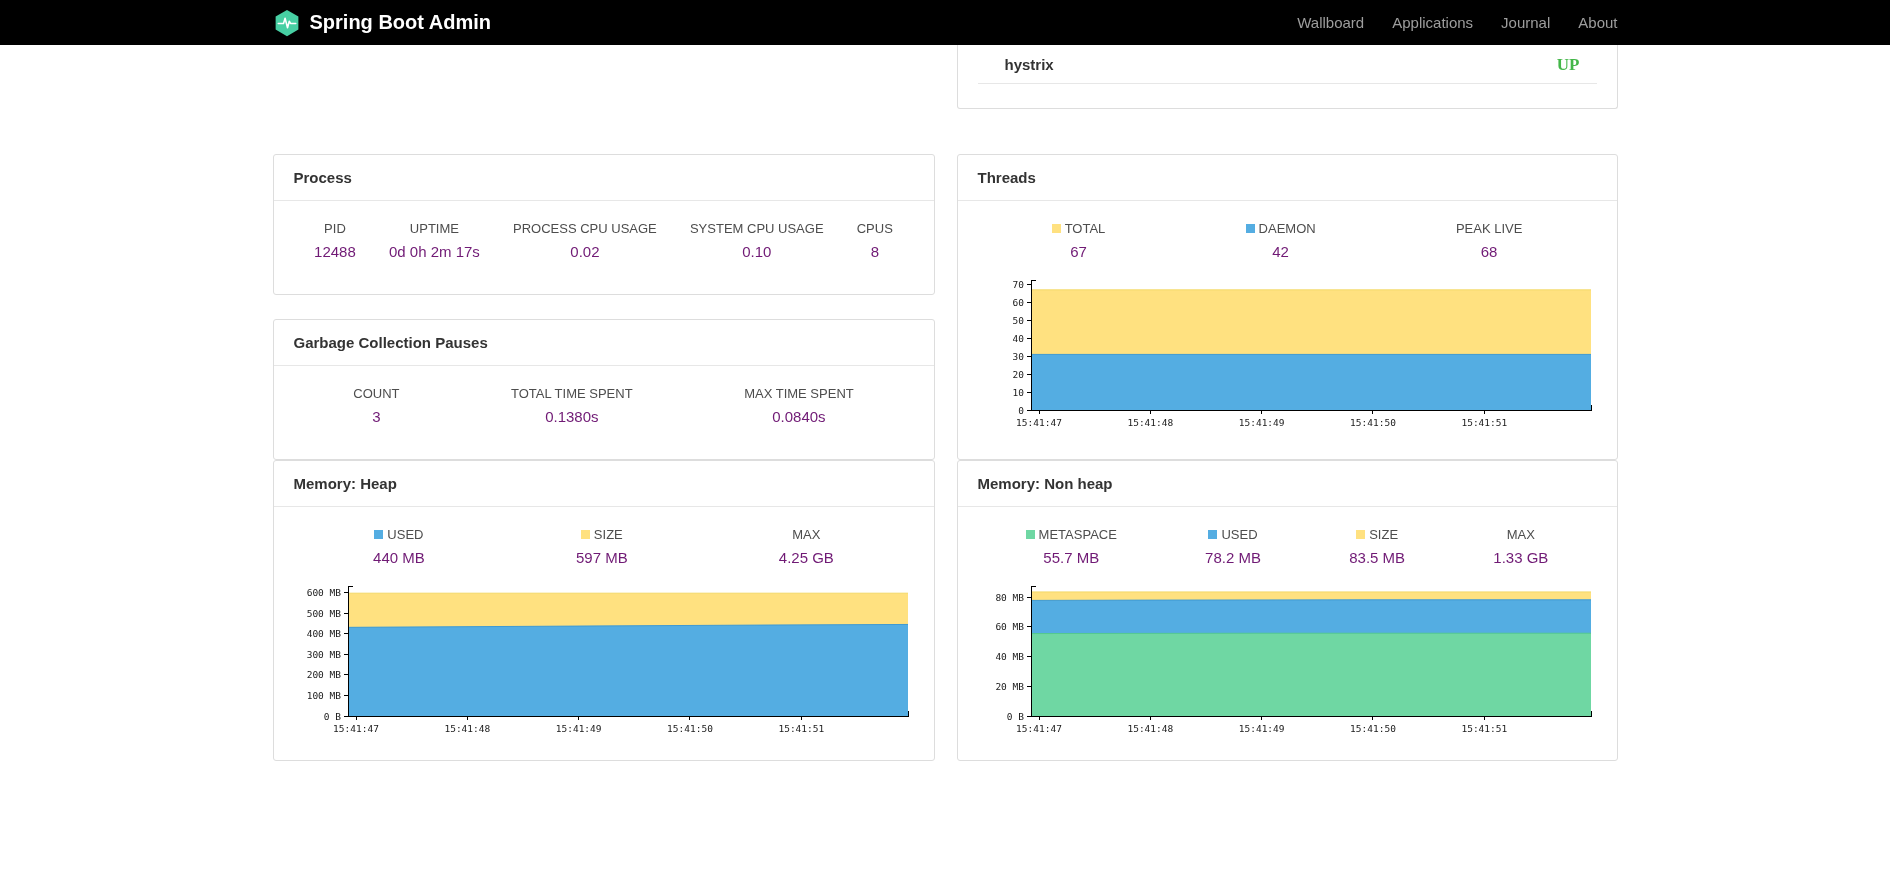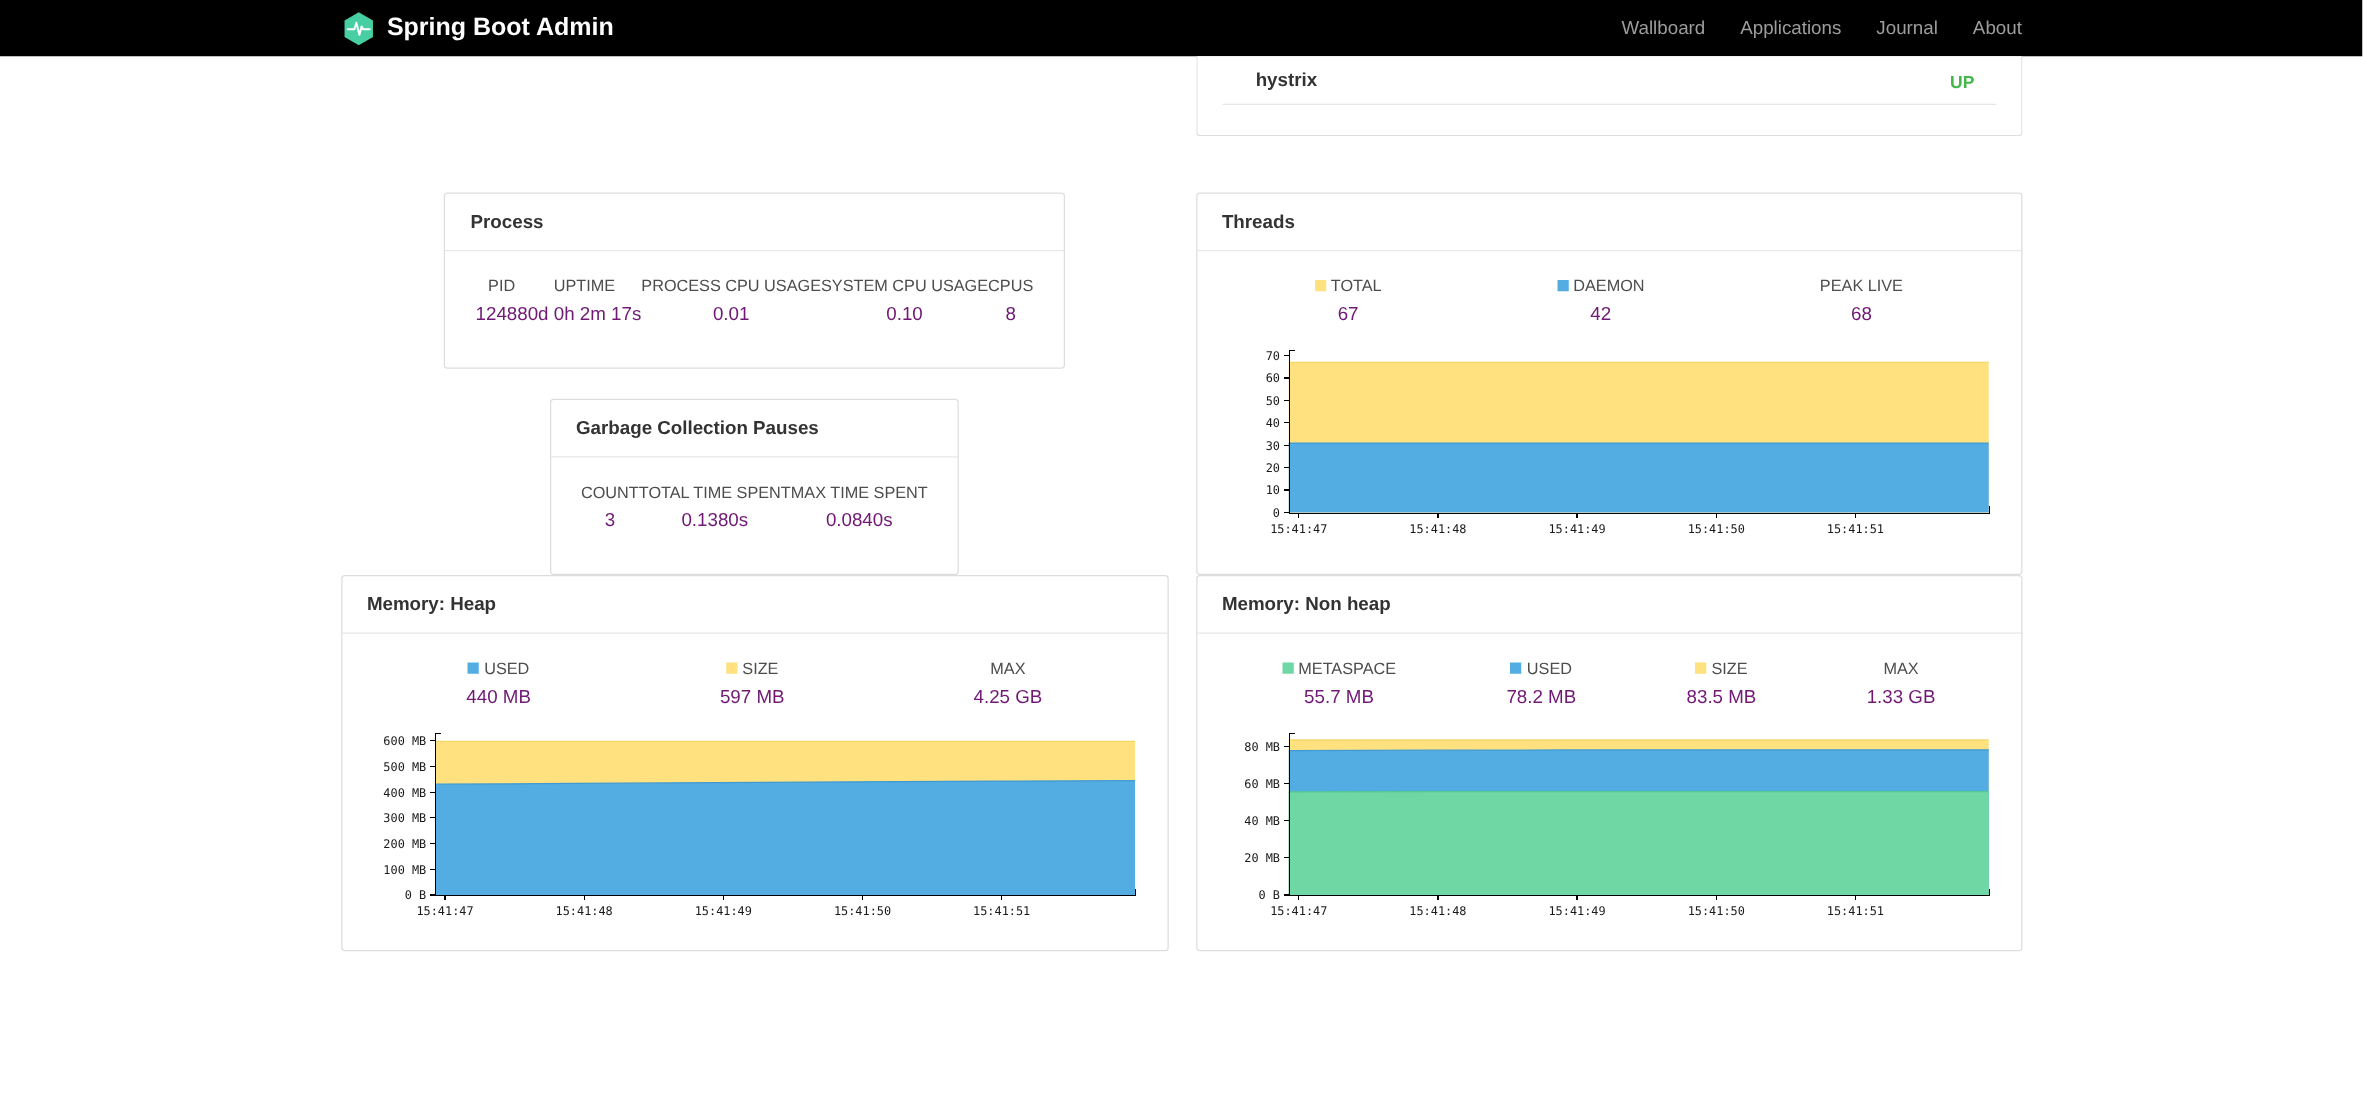--- a/index.html
+++ b/index.html
@@ -17,32 +17,32 @@
   .nav-links a { color: #9d9d9d; font-size: 15px; line-height: 45px; padding: 0 14px;
     text-decoration: none; cursor: pointer; }
   .nav-links a:last-child { padding-right: 0; }
 
   
   .page { width: 1345px; margin: 0 auto; }
   .grid { display: grid; grid-template-columns: 662px 661px; gap: 22px; }
   .row-top { margin-bottom: 45px; }
   .row-mid { }
   .row-bottom { }
-  .stack { display: flex; flex-direction: column; gap: 24px; align-items: center; }
+  .stack { display: flex; flex-direction: column; gap: 24px; }
 
   
   .panel { background: #fff; border: 1px solid #ddd; border-radius: 3px; }
   .panel-title { padding: 14px 20px; font-size: 15px; font-weight: bold; color: #333;
     border-bottom: 1px solid #e7e7e7; }
   .panel-clipped { height: 64px; border-top: none; border-radius: 0 0 3px 3px; overflow: hidden; }
   .health-row { height: 39px; margin: 0 20px; padding: 1px 17px 0 27px;
     border-bottom: 1px solid #e7e7e7; display: flex; justify-content: space-between;
     align-items: center; }
   .health-name { font-size: 15px; font-weight: 600; color: #333; }
-  .health-status { font-size: 14px; font-weight: bold; }
+  .health-status { font-size: 17px; font-weight: bold; font-family: Liberation Serif, serif; }
 
   .metrics { display: flex; justify-content: space-around; padding: 20px 24px 34px; }
   .panel-chart .metrics { padding: 20px 24px 0; }
   .metric { text-align: center; }
   .metric-label { font-size: 13px; color: #4d4d4d; display: flex; align-items: center;
     justify-content: center; gap: 4px; white-space: nowrap; }
   .metric-value { font-size: 15px; color: #701a75; margin-top: 7px; }
   .swatch { width: 9px; height: 9px; display: inline-block; flex: 0 0 auto; }
 
   svg.chart { display: block; margin: 12px auto 0; }
@@ -91,21 +91,21 @@
           <div class="metric">
             <div class="metric-label">PID</div>
             <div class="metric-value">12488</div>
           </div>
           <div class="metric">
             <div class="metric-label">UPTIME</div>
             <div class="metric-value">0d 0h 2m 17s</div>
           </div>
           <div class="metric">
             <div class="metric-label">PROCESS CPU USAGE</div>
-            <div class="metric-value">0.01</div>
+            <div class="metric-value">0.02</div>
           </div>
           <div class="metric">
             <div class="metric-label">SYSTEM CPU USAGE</div>
             <div class="metric-value">0.10</div>
           </div>
           <div class="metric">
             <div class="metric-label">CPUS</div>
             <div class="metric-value">8</div>
           </div>
         </div>

